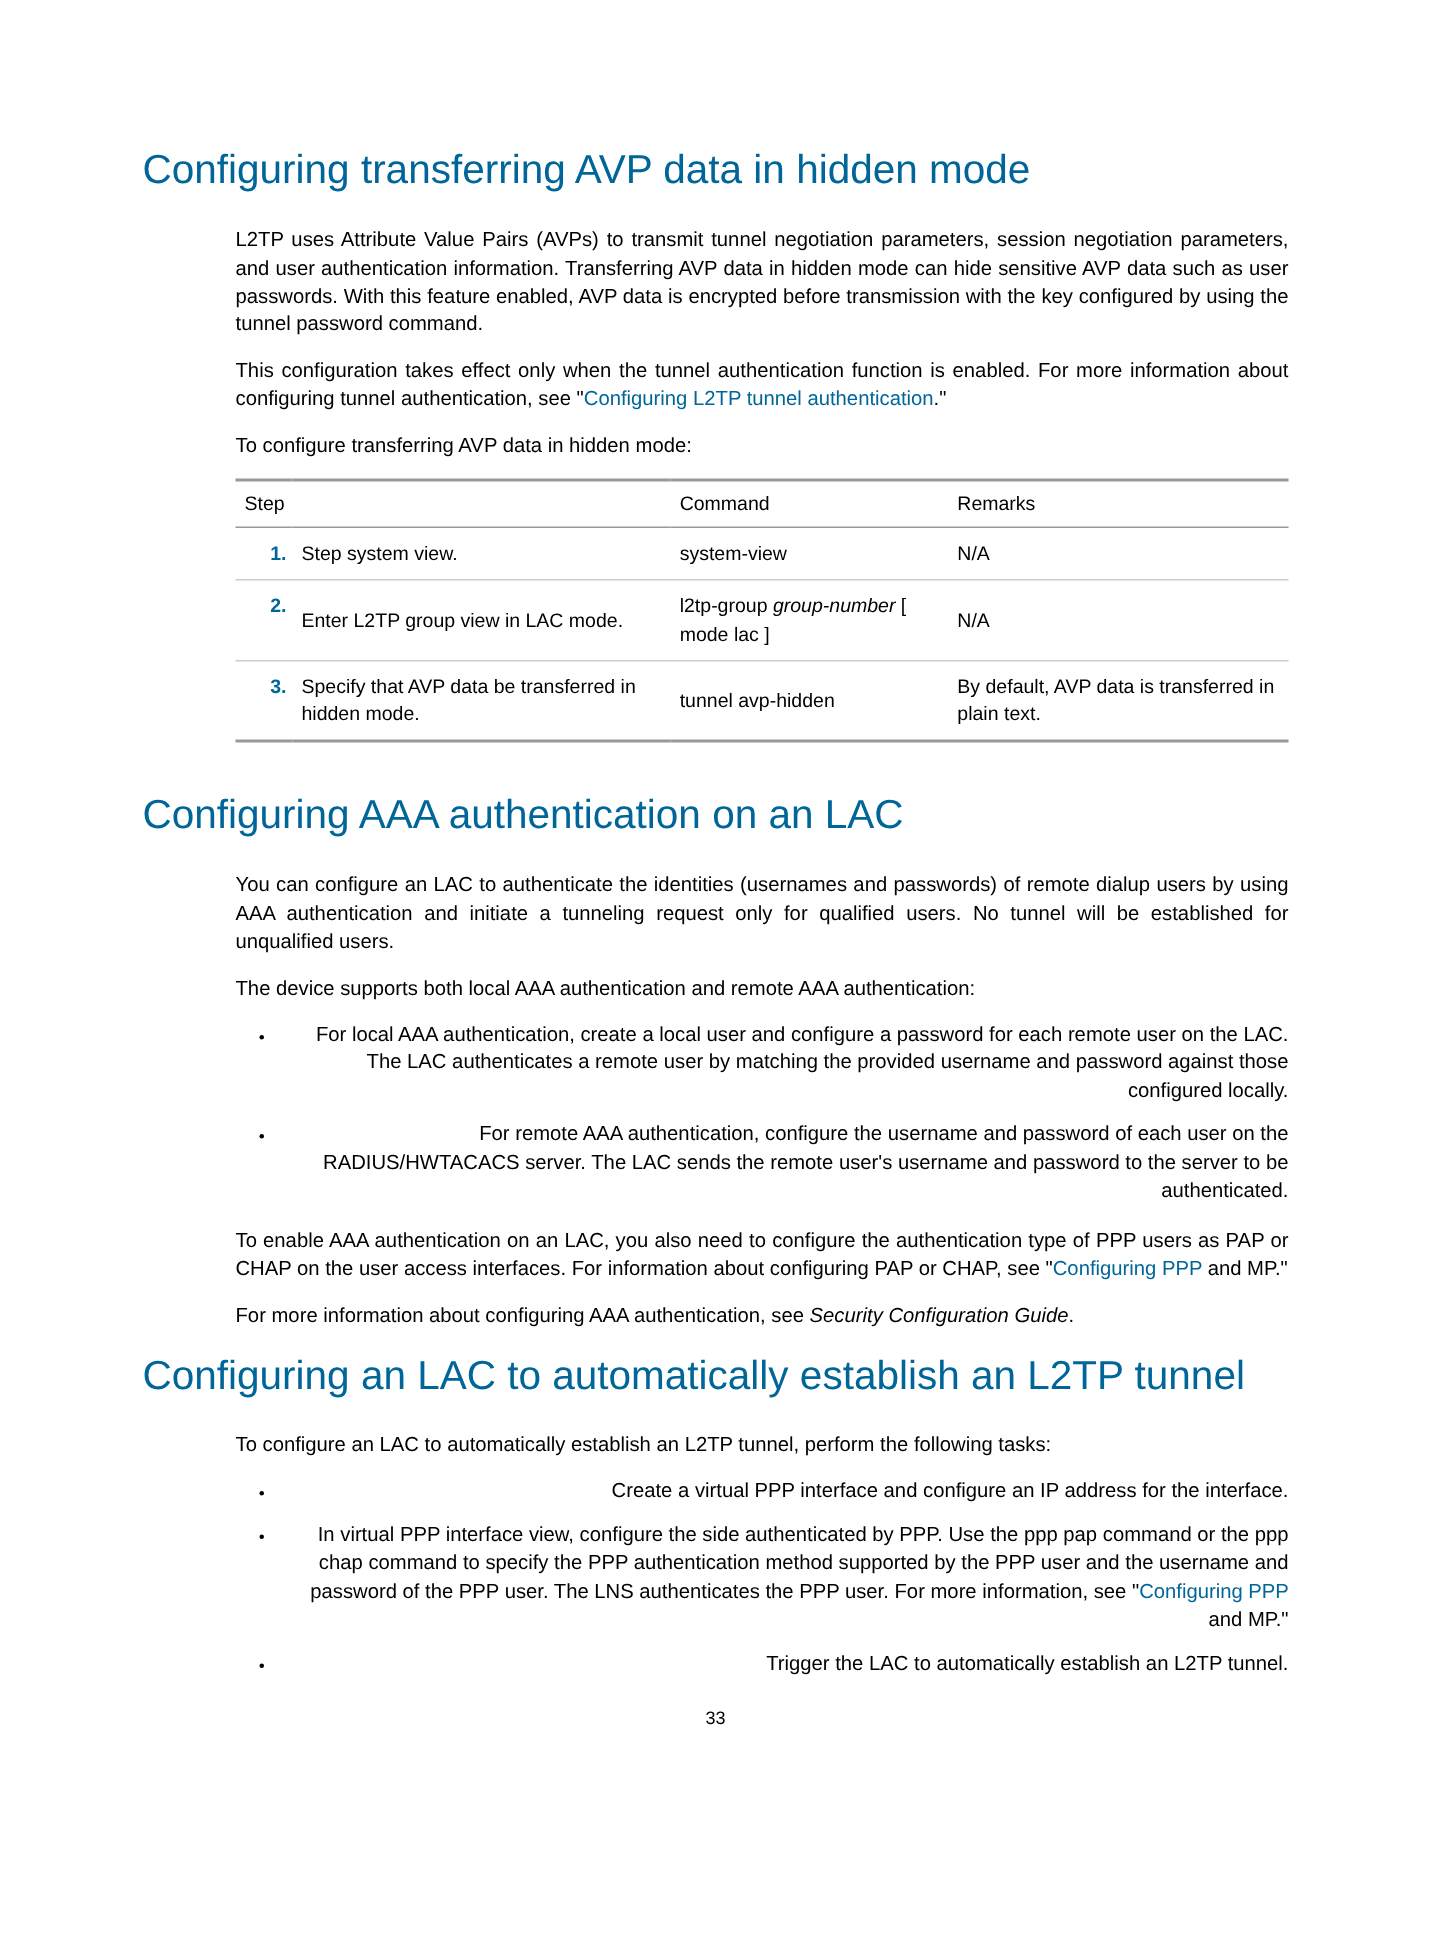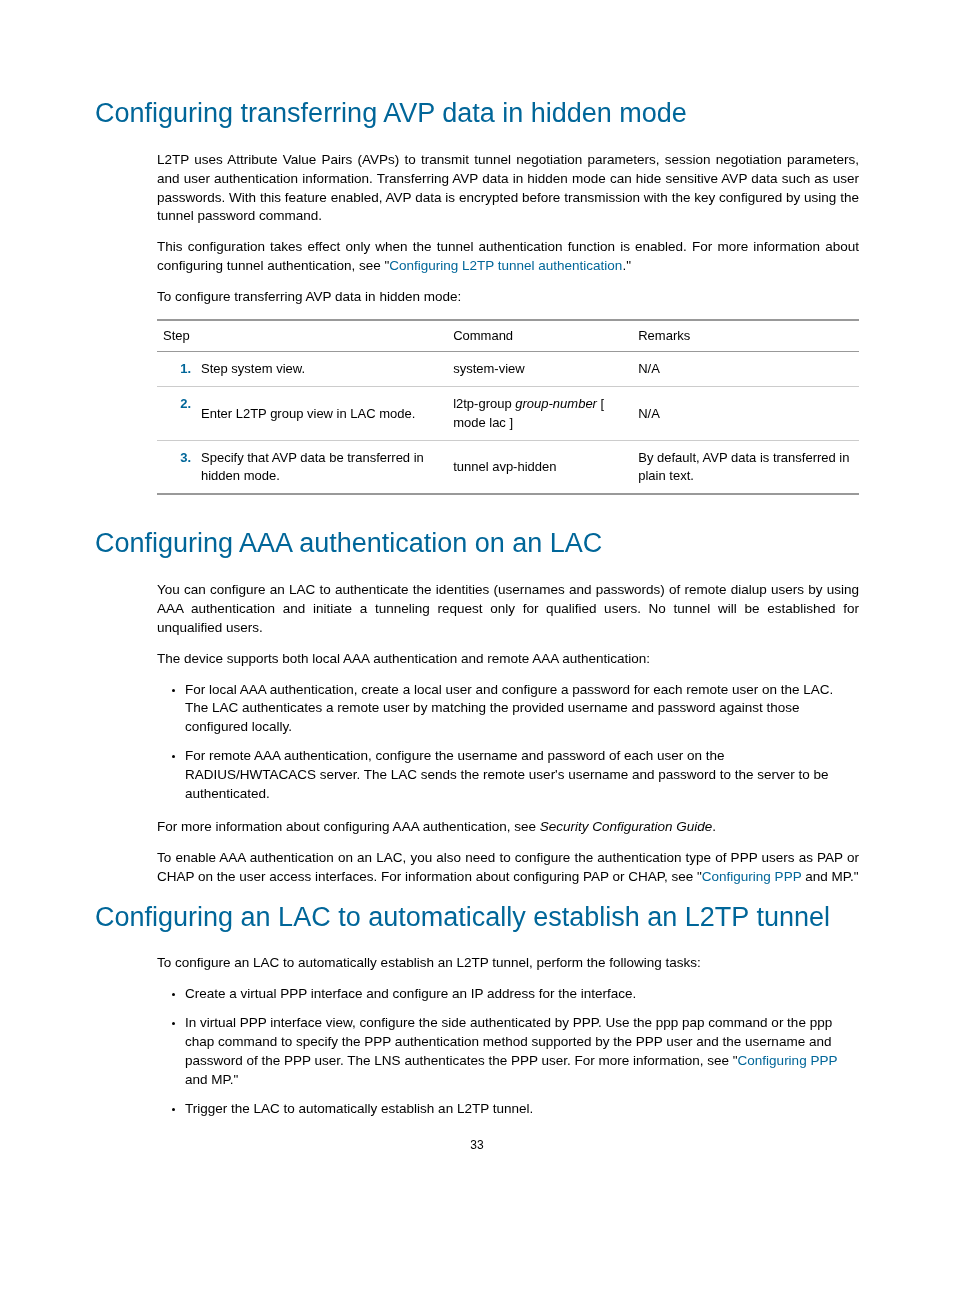--- a/index.html
+++ b/index.html
@@ -61,21 +61,21 @@
     width: 28px;
     padding-right: 4px;
     vertical-align: top;
   }
   ul {
     margin: 0 0 14px 0;
     padding-left: 28px;
   }
   li {
     margin-bottom: 10px;
-    text-align: left;
+    text-align: right;
   }
   li::marker {
     color: #000;
     font-size: 10px;
   }
   b { font-weight: normal; }
   i { font-style: italic; }
   .pagenum {
     text-align: center;
     font-size: 12px;
@@ -130,24 +130,24 @@
 
   <h2>Configuring AAA authentication on an LAC</h2>
   <div class="body-block">
     <p>You can configure an LAC to authenticate the identities (usernames and passwords) of remote dialup users by using AAA authentication and initiate a tunneling request only for qualified users. No tunnel will be established for unqualified users.</p>
     <p>The device supports both local AAA authentication and remote AAA authentication:</p>
     <ul>
       <li>For local AAA authentication, create a local user and configure a password for each remote user on the LAC. The LAC authenticates a remote user by matching the provided username and password against those configured locally.</li>
       <li>For remote AAA authentication, configure the username and password of each user on the RADIUS/HWTACACS server. The LAC sends the remote user's username and password to the server to be authenticated.</li>
     </ul>
     <p>
-      <span>For more information about configuring AAA authentication, see </span><i>Security Configuration Guide</i><span>.</span>
+      <span>To enable AAA authentication on an LAC, you also need to configure the authentication type of PPP users as PAP or CHAP on the user access interfaces. For information about configuring PAP or CHAP, see "</span><a class="link">Configuring PPP</a><span> and MP."</span>
     </p>
     <p>
-      <span>To enable AAA authentication on an LAC, you also need to configure the authentication type of PPP users as PAP or CHAP on the user access interfaces. For information about configuring PAP or CHAP, see "</span><a class="link">Configuring PPP</a><span> and MP."</span>
+      <span>For more information about configuring AAA authentication, see </span><i>Security Configuration Guide</i><span>.</span>
     </p>
   </div>
 
   <h2>Configuring an LAC to automatically establish an L2TP tunnel</h2>
   <div class="body-block">
     <p>To configure an LAC to automatically establish an L2TP tunnel, perform the following tasks:</p>
     <ul>
       <li>Create a virtual PPP interface and configure an IP address for the interface.</li>
       <li>
         <span>In virtual PPP interface view, configure the side authenticated by PPP. Use the </span><b>ppp pap</b><span> command or the </span><b>ppp chap</b><span> command to specify the PPP authentication method supported by the PPP user and the username and password of the PPP user. The LNS authenticates the PPP user. For more information, see "</span><a class="link">Configuring PPP</a><span> and MP."</span>

